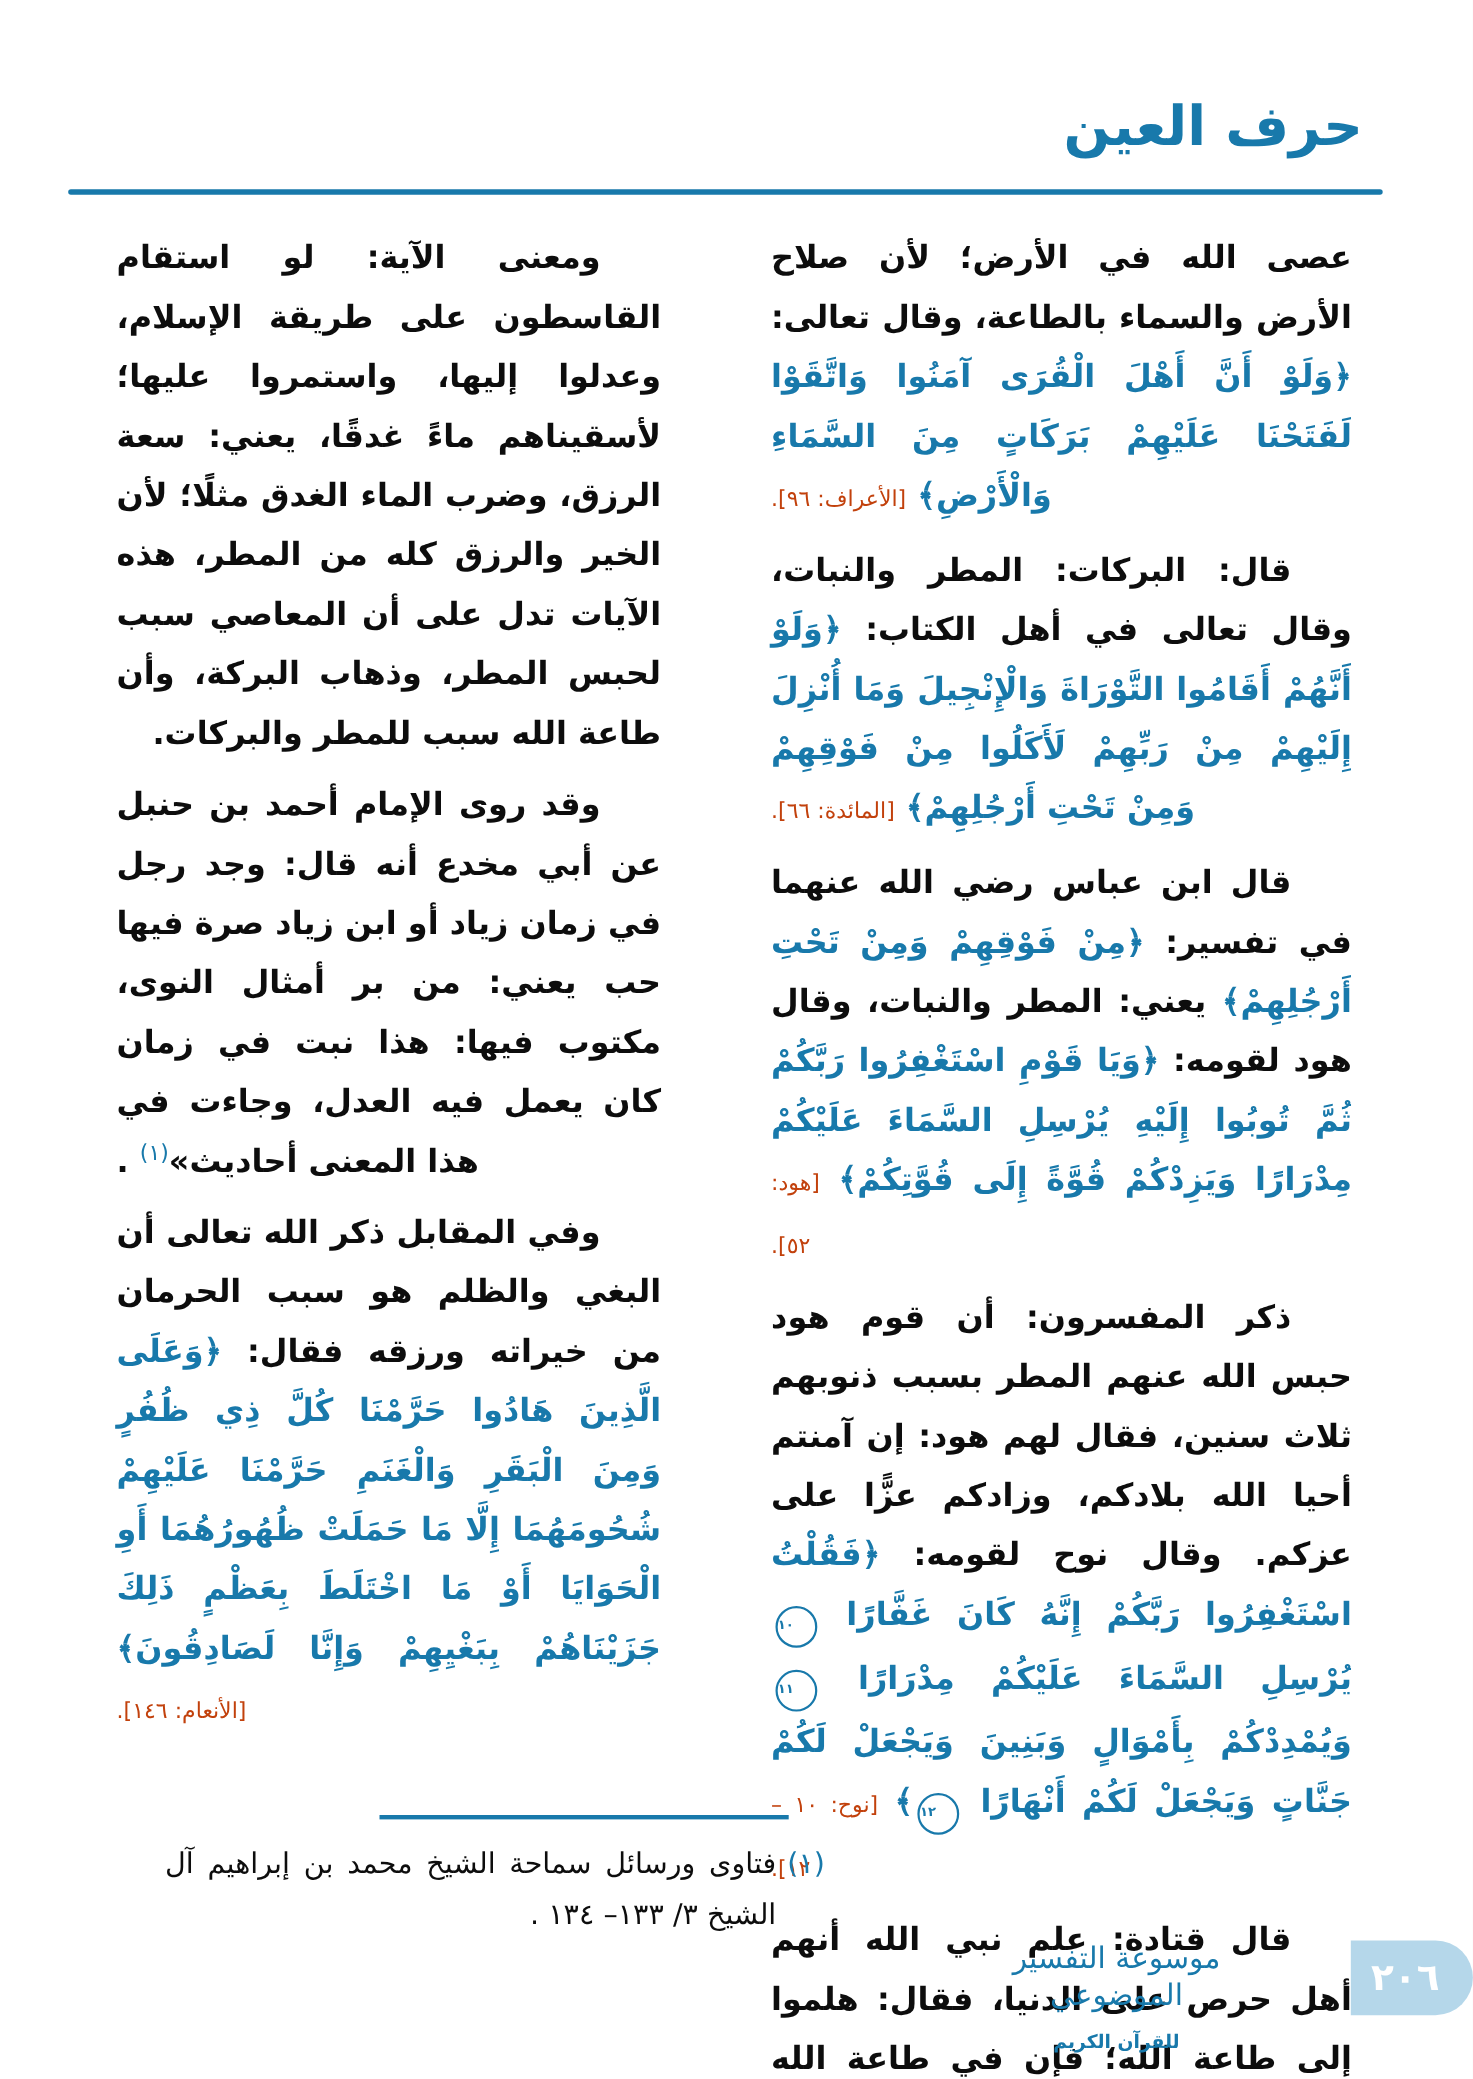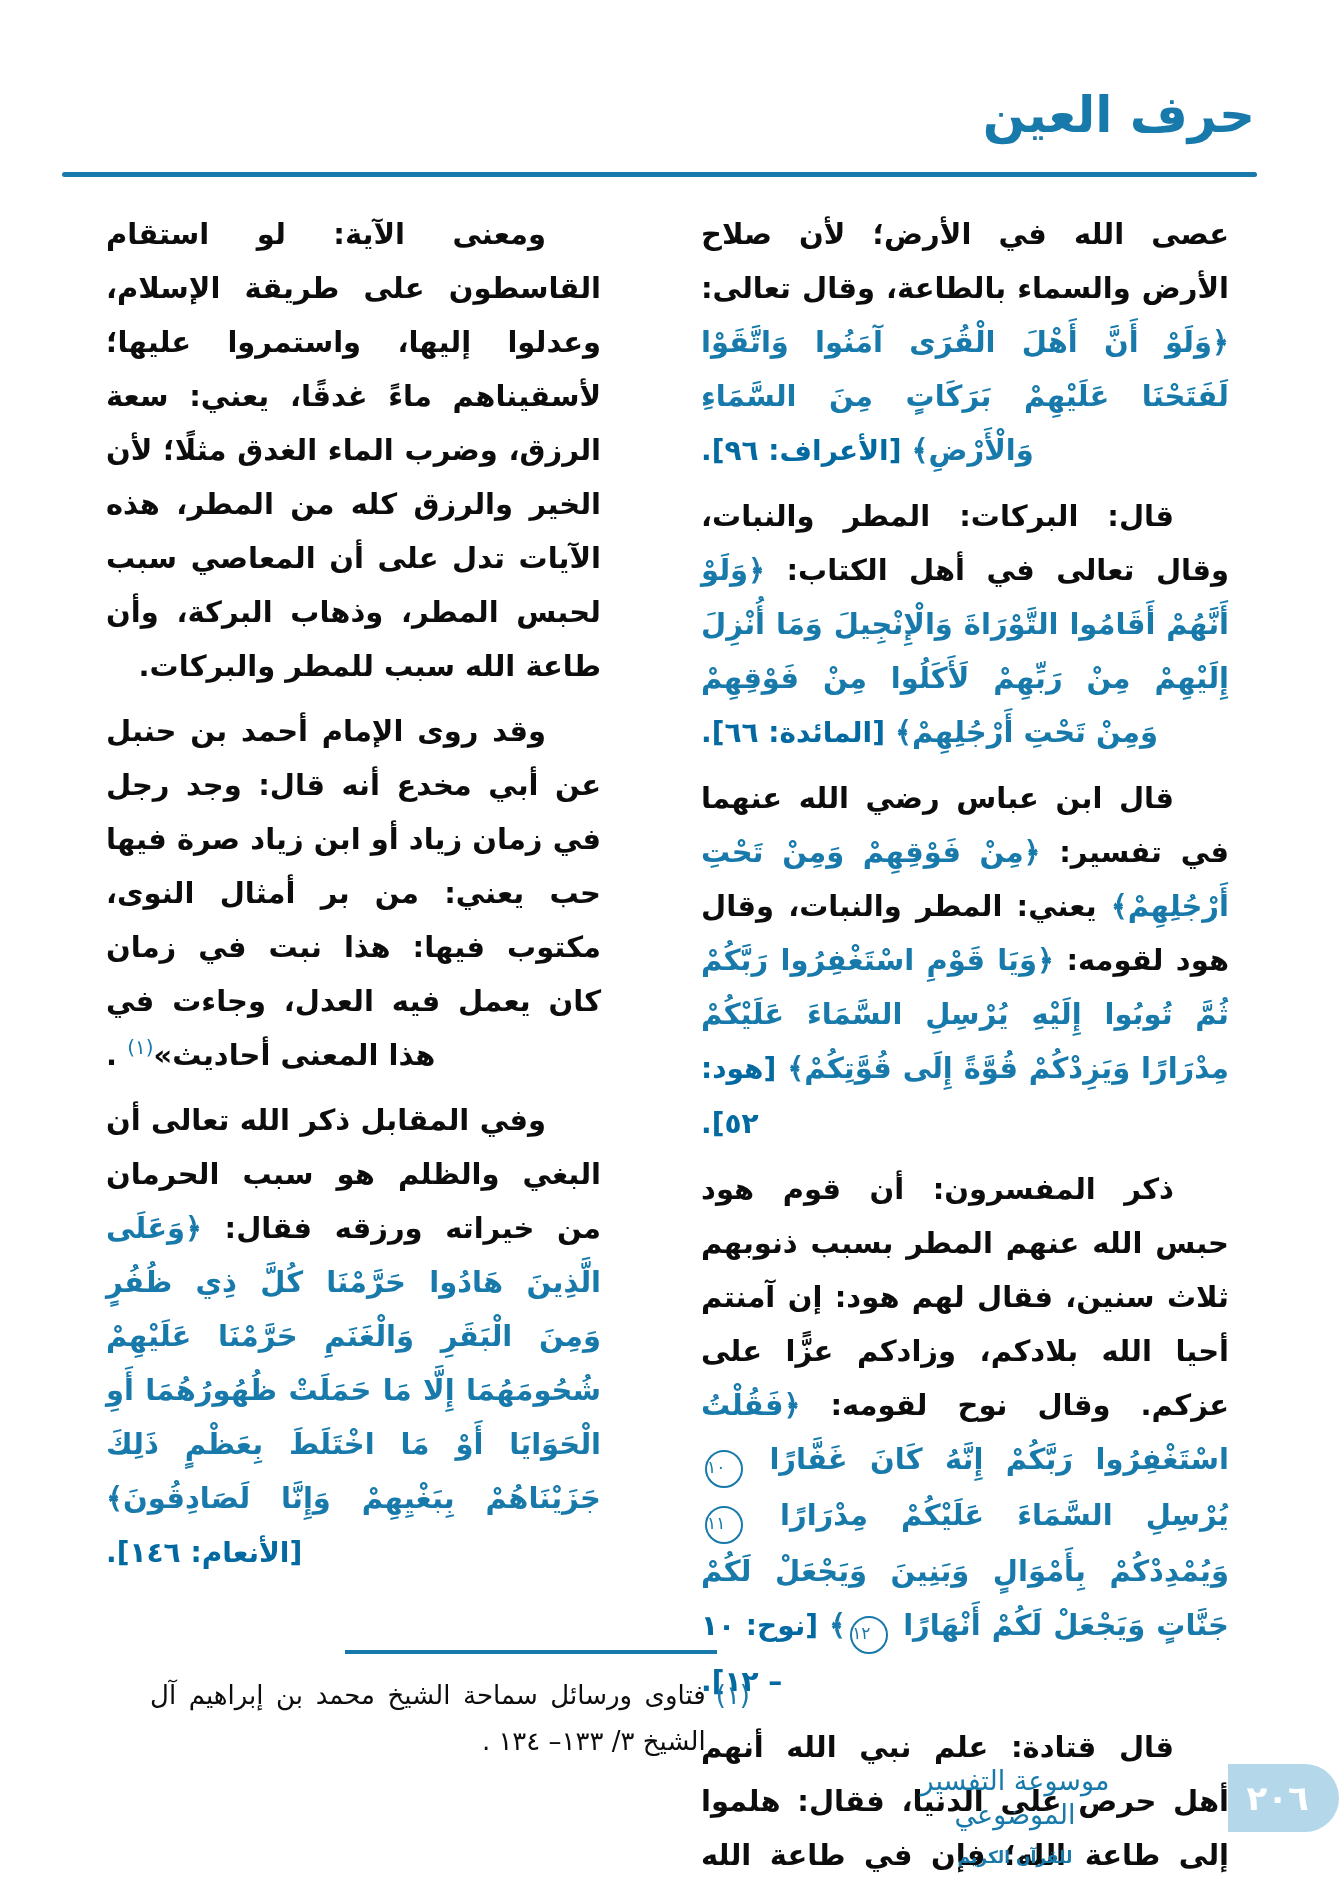--- a/index.html
+++ b/index.html
@@ -4,46 +4,46 @@
 <style>
   html,body{margin:0;padding:0;background:#e8e8e8;}
   .page{
     position:relative;width:1339px;height:1890px;background:#ffffff;
     overflow:hidden;direction:rtl;
     font-family:"DejaVu Sans",sans-serif;
     color:var(--body_text,#0d0d0d);
   }
   
   .header-title{
-    position:absolute;top:86px;right:84px;
+    position:absolute;top:86px;right:100px;
     font-size:50px;font-weight:700;color:var(--accent,#1879ab);
     letter-spacing:-1px;
   }
   .header-rule{
     position:absolute;top:172px;left:62px;width:1195px;height:5px;
     background:var(--accent,#1879ab);border-radius:3px;
   }
   
   .col{
     position:absolute;top:196px;
     font-size:29px;line-height:54px;font-weight:700;
     text-align:justify;
   }
   .col-right{right:99px;width:550px;}
   .col-left{left:95px;width:517px;}
   .para{margin:11px;}
   .para.indent{text-indent:55px;}
   .para.end-left{text-align-last:left;}
   .seg-quran{color:var(--accent,#1879ab);font-weight:700;}
-  .seg-ref{font-size:28px;font-weight:700;color:#0369a1;}
+  .seg-ref{font-size:20px;font-weight:400;color:#c2410c;}
   .ayah-marker{
     display:inline-block;width:34px;height:34px;line-height:31px;
     border:2px solid var(--accent,#1879ab);border-radius:50%;
     box-shadow:0 0 0 1px #fff inset;
-    font-size:17px;font-weight:400;text-align:center;
+    font-size:12px;font-weight:700;text-align:center;
     color:var(--accent,#1879ab);margin:0 4px;vertical-align:-4px;
     text-indent:0;
   }
   .footnote-mark{
     color:var(--accent,#1879ab);font-size:20px;font-weight:400;
     vertical-align:super;line-height:0;
   }
   
   .footnote-rule{
     position:absolute;top:1650px;left:345px;width:372px;height:4px;

